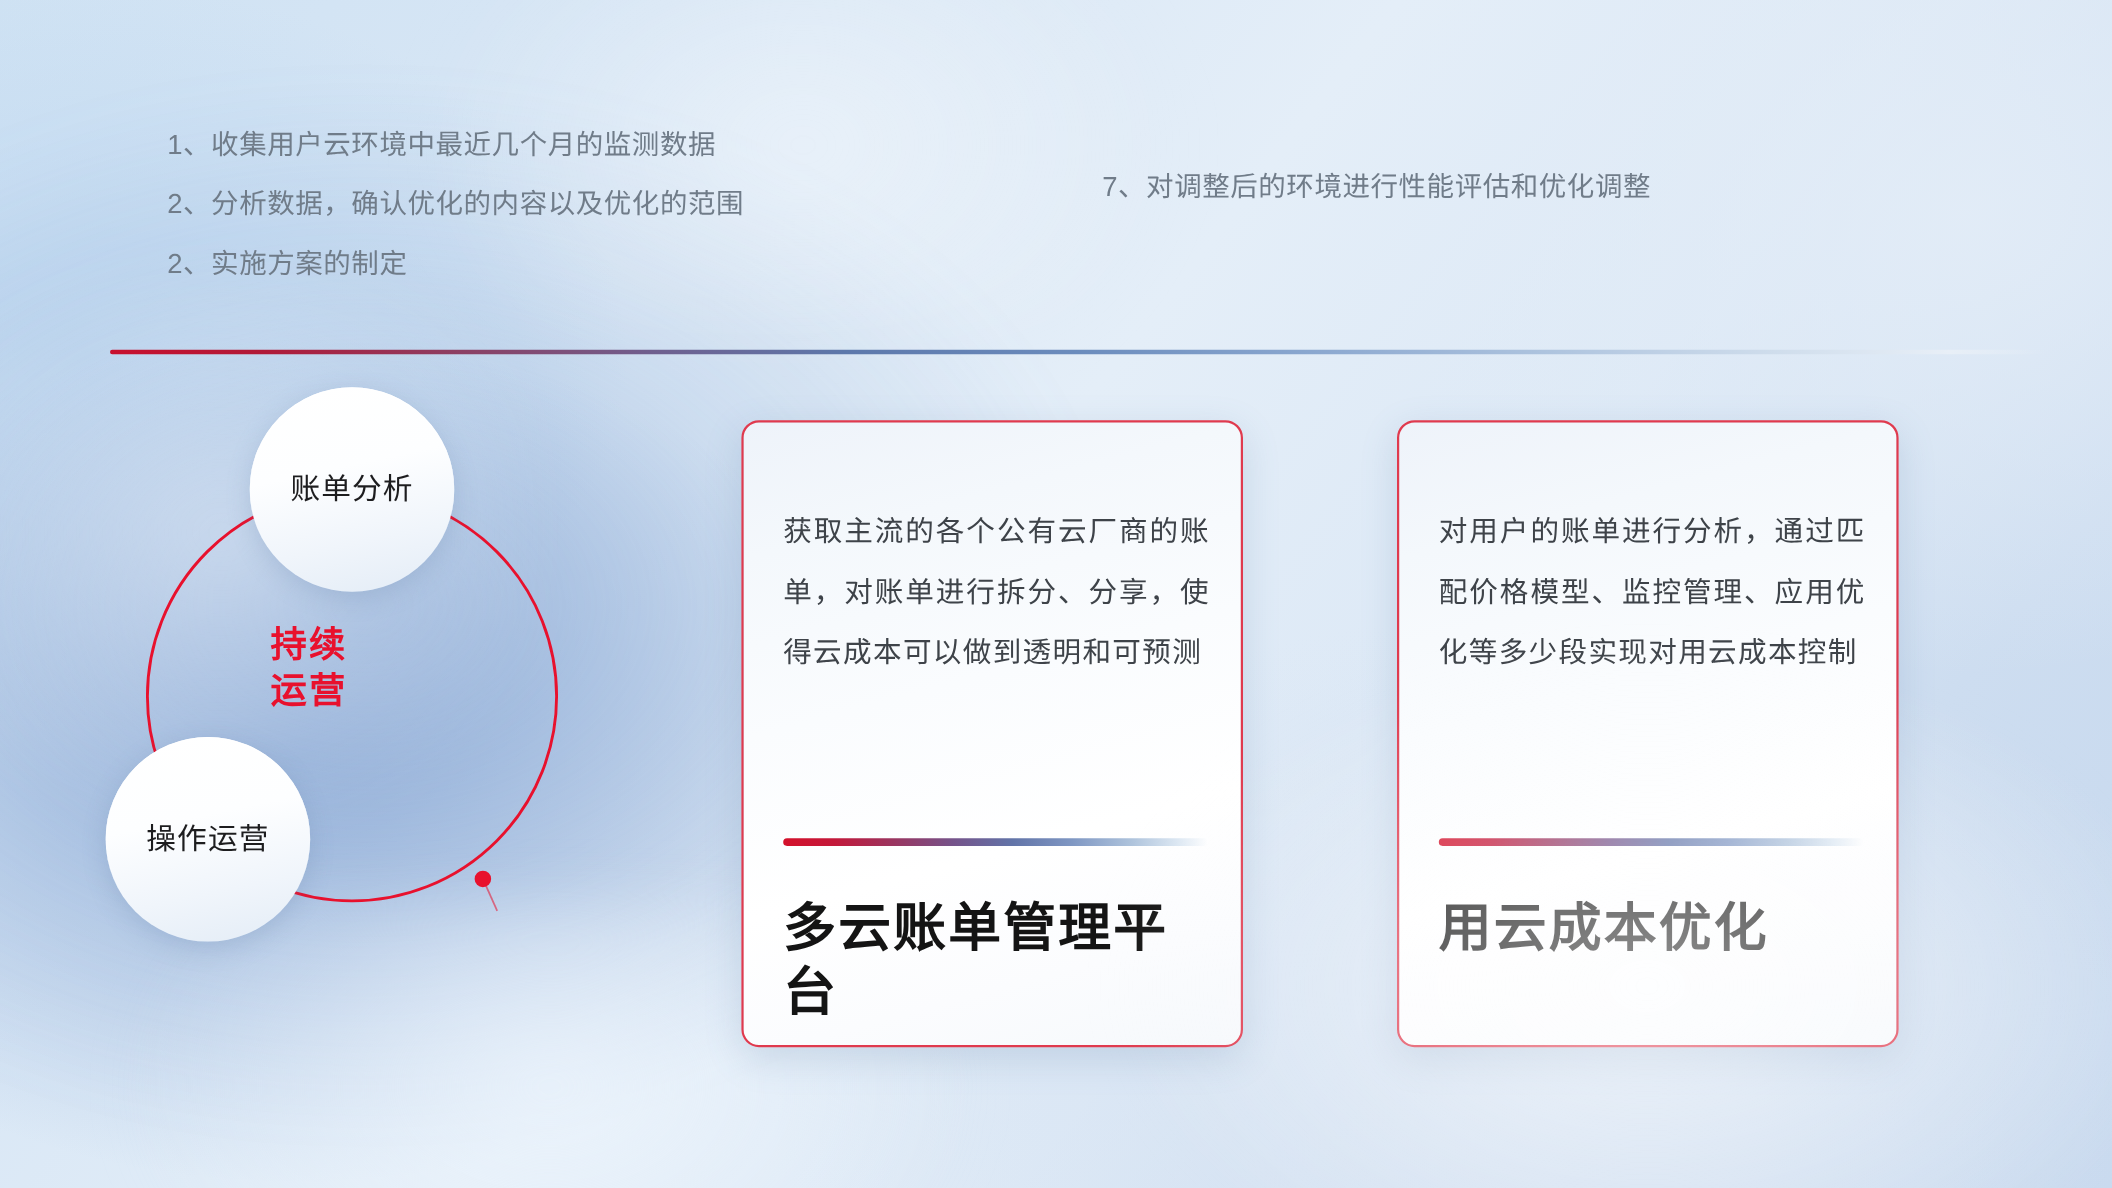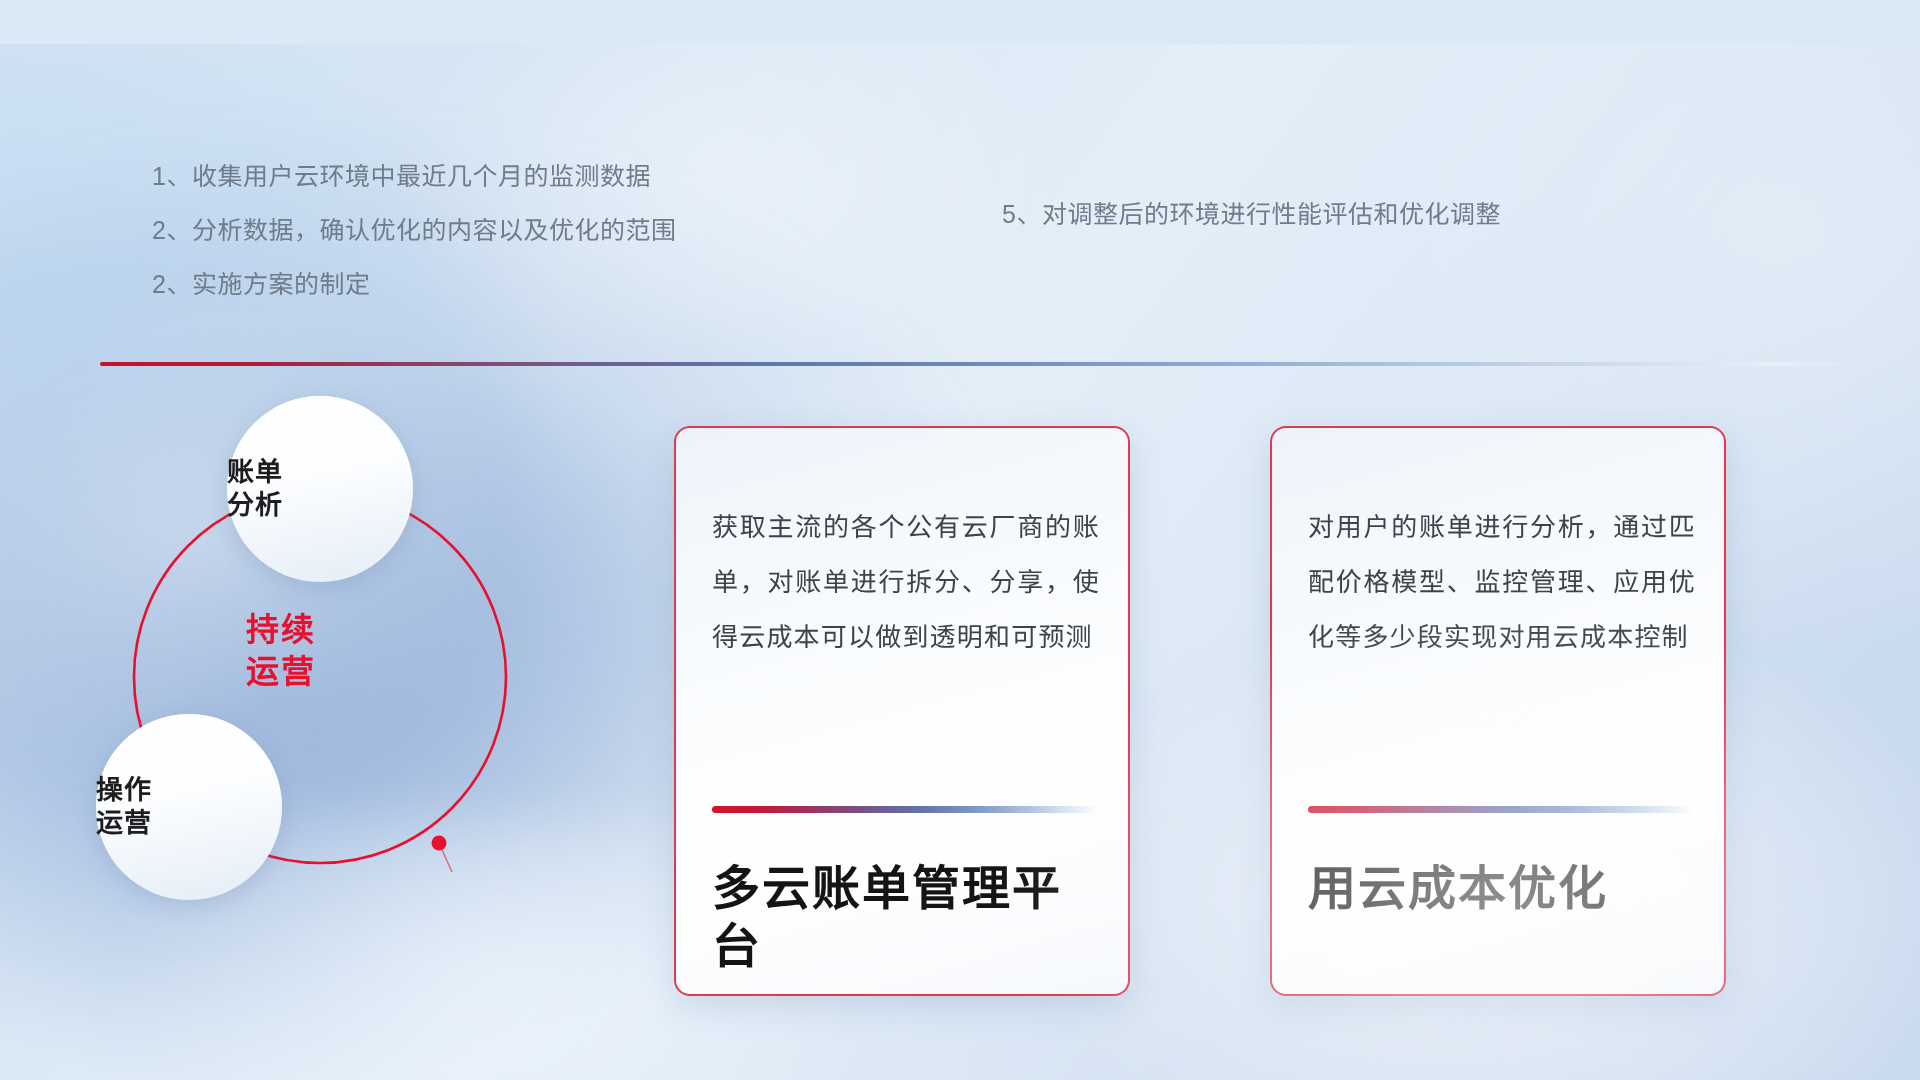--- a/index.html
+++ b/index.html
@@ -20,21 +20,20 @@
   #slide {
     position: absolute;
     inset: 0;
     overflow: hidden;
     background:
       radial-gradient(ellipse 900px 620px at 14% 64%, rgba(118,152,205,0.55) 0%, rgba(118,152,205,0.0) 62%),
       radial-gradient(ellipse 760px 520px at 4% 30%, rgba(188,214,240,0.85) 0%, rgba(188,214,240,0) 65%),
       radial-gradient(ellipse 900px 700px at 93% 18%, rgba(226,236,247,0.95) 0%, rgba(226,236,247,0) 60%),
       radial-gradient(ellipse 1100px 700px at 72% 92%, rgba(216,228,243,0.9) 0%, rgba(216,228,243,0) 62%),
       linear-gradient(128deg, #cfe2f3 0%, #d7e6f5 22%, #e4eef8 46%, #dde9f6 64%, #cdddf0 82%, #c6d8ee 100%);
-    margin-top: 44px;
   }
   #slide::before {
     content: "";
     position: absolute;
     left: -6%;
     top: 8%;
     width: 58%;
     height: 86%;
     background: radial-gradient(ellipse at 40% 50%, rgba(108,146,201,0.42) 0%, rgba(108,146,201,0.12) 45%, rgba(108,146,201,0) 72%);
     filter: blur(26px);
@@ -118,27 +117,27 @@
     left: 96px;
     top: 352px;
     width: 530px;
     height: 580px;
   }
   #diagram svg { position: absolute; inset: 0; }
   .node {
     position: absolute;
     border-radius: 50%;
     display: flex;
-    flex-direction: column;
-    align-items: flex-start;
+    flex-direction: row;
+    align-items: center;
     justify-content: center;
     text-align: center;
     color: #1d1d1f;
     font-size: 27px;
-    font-weight: 700;
+    font-weight: 400;
     line-height: 1.22;
     letter-spacing: 1px;
     background:
       linear-gradient(168deg, #ffffff 0%, #fdfeff 40%, #f0f5fb 72%, #e3ecf6 100%);
     box-shadow:
       0 6px 22px rgba(90,120,160,0.22),
       inset 0 1px 0 rgba(255,255,255,0.9);
   }
   .node.top {
     left: 131px; top: 0px;
@@ -236,21 +235,21 @@
   <div class="bg-soft b"></div>
   <div class="bg-soft c"></div>
 
   <div class="list-col left">
     <div class="list-item">1、收集用户云环境中最近几个月的监测数据</div>
     <div class="list-item">2、分析数据，确认优化的内容以及优化的范围</div>
     <div class="list-item">2、实施方案的制定</div>
   </div>
 
   <div class="list-col right">
-    <div class="list-item">5、对调整后的环境进行性能评估和优化调整</div>
+    <div class="list-item">7、对调整后的环境进行性能评估和优化调整</div>
   </div>
 
   <div class="divider"></div>
 
   <div id="diagram">
     <svg width="530" height="580" viewBox="0 0 530 580" aria-hidden="true">
       <circle cx="224" cy="281" r="186" fill="none" stroke="#e8112d" stroke-width="2.6"></circle>
       <line x1="224" y1="95" x2="224" y2="128" stroke="#e8112d" stroke-width="1.6" opacity="0.55"></line>
       <line x1="93" y1="447" x2="80" y2="476" stroke="#e8112d" stroke-width="1.6" opacity="0.55"></line>
       <line x1="343" y1="447" x2="356" y2="476" stroke="#e8112d" stroke-width="1.6" opacity="0.55"></line>

